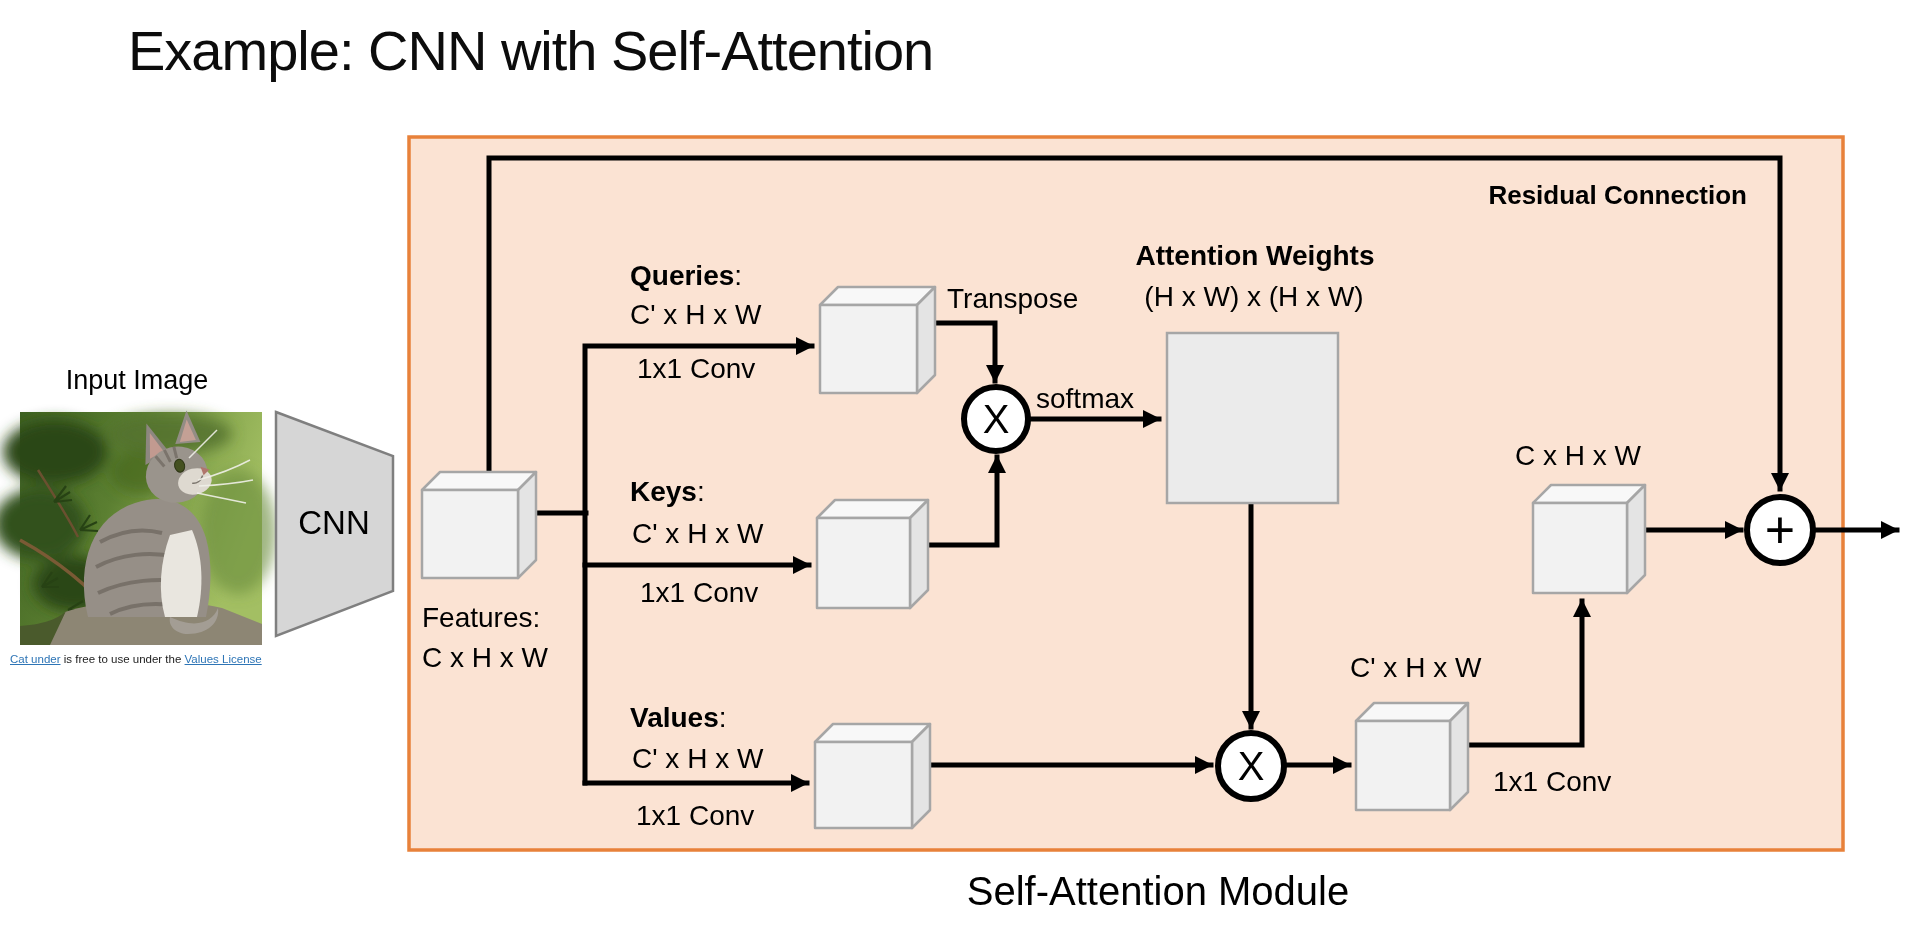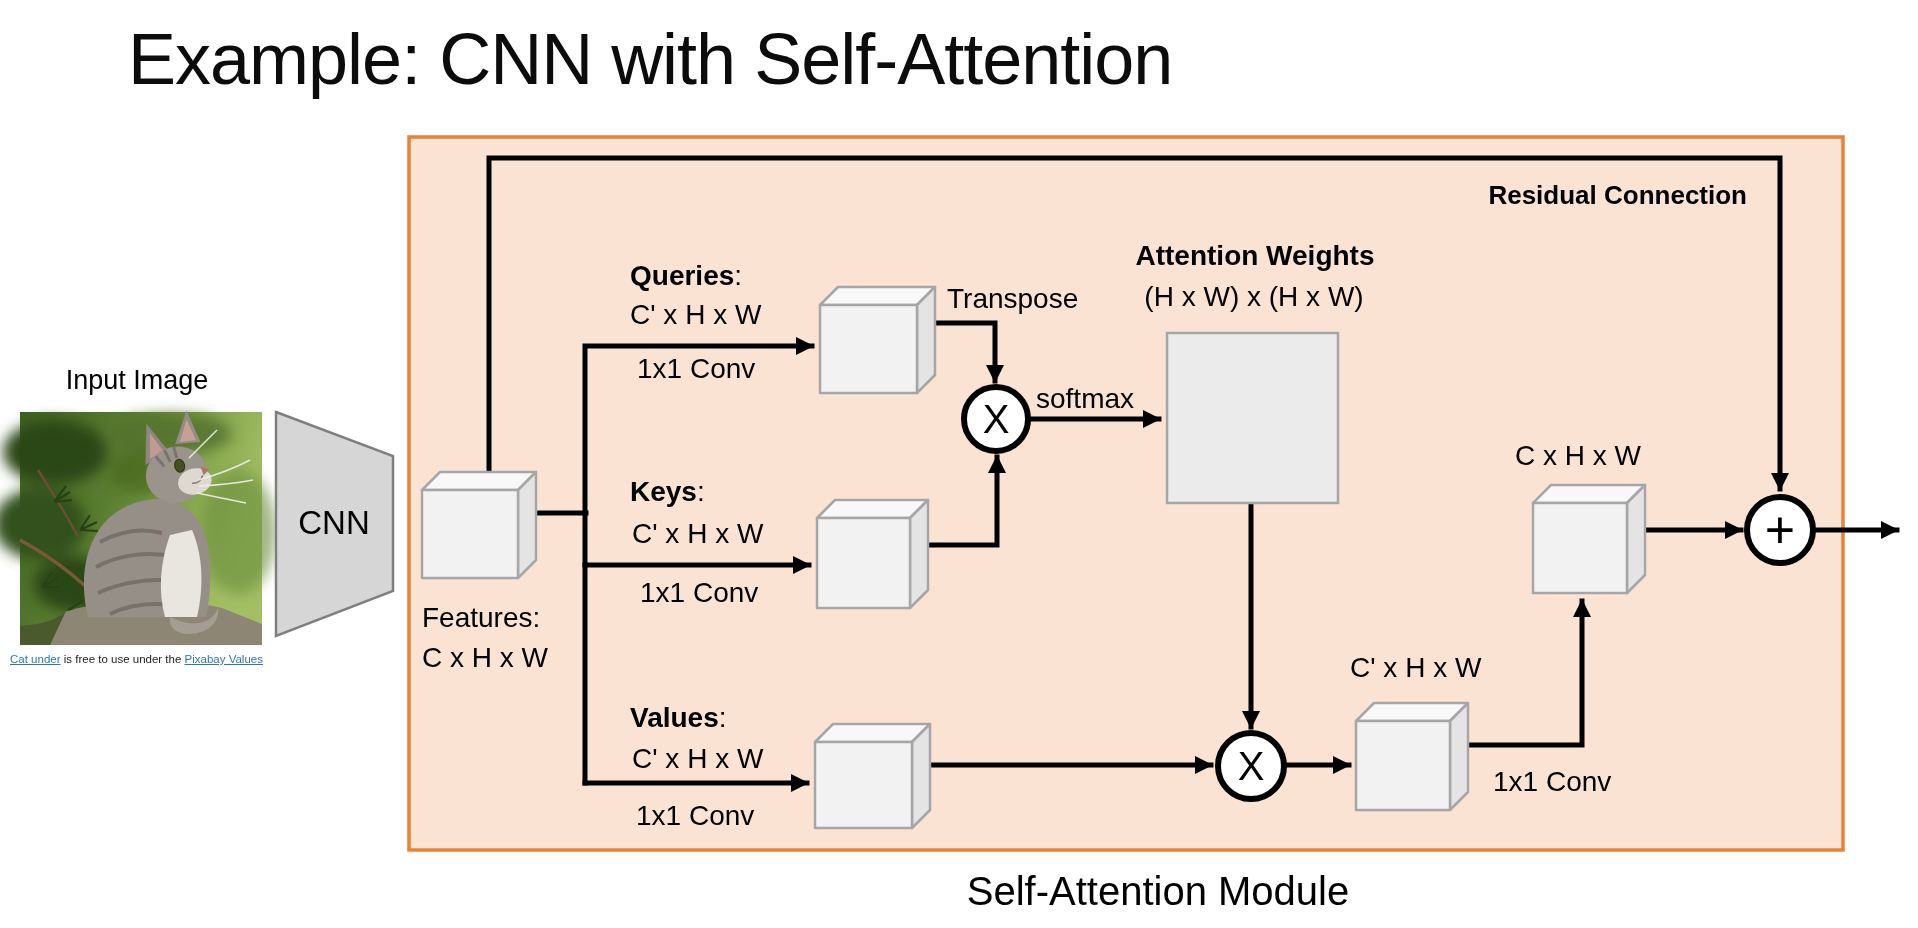--- a/index.html
+++ b/index.html
@@ -1,19 +1,19 @@
 <!DOCTYPE html>
 <html><head>
 <meta charset="utf-8">
 <style>
   html,body{margin:0;padding:0;background:#ffffff;}
   body{width:1918px;height:928px;position:relative;overflow:hidden;
        font-family:"Liberation Sans","DejaVu Sans",sans-serif;color:#000;}
   .abs{position:absolute;}
-  #title{left:128px;top:18px;font-size:72px;font-weight:300;letter-spacing:-1px;color:#0c0c0c;}
+  #title{left:128px;top:18px;font-size:56px;font-weight:300;letter-spacing:-1px;color:#0c0c0c;}
   #diagram{left:0;top:0;}
   #citation{left:10px;top:653px;font-size:11.5px;color:#222;}
   #citation a{color:#2E75B6;text-decoration:underline;}
   svg text{font-family:"Liberation Sans","DejaVu Sans",sans-serif;}
   .lbl{font-size:28px;fill:#000;}
   .lblb{font-size:28px;font-weight:bold;fill:#000;}
   .op{font-size:40px;fill:#000;}
 </style>
 </head>
 <body>
@@ -165,13 +165,13 @@
 
   <text x="1747" y="204" text-anchor="end" font-size="26" font-weight="bold">Residual Connection</text>
 
   <text x="1350" y="677" class="lbl">C' x H x W</text>
   <text x="1493" y="791" class="lbl">1x1 Conv</text>
   <text x="1515" y="465" class="lbl">C x H x W</text>
 
   <text x="1158" y="905" text-anchor="middle" font-size="40">Self-Attention Module</text>
 </svg>
 
-<div id="citation" class="abs"><a href="#">Cat under</a><span> is free to use under the </span><a href="#">Pixabay Values</a></div>
+<div id="citation" class="abs"><a href="#">Cat under</a><span> is free to use under the </span><a href="#">Values License</a></div>
 
 </body></html>

